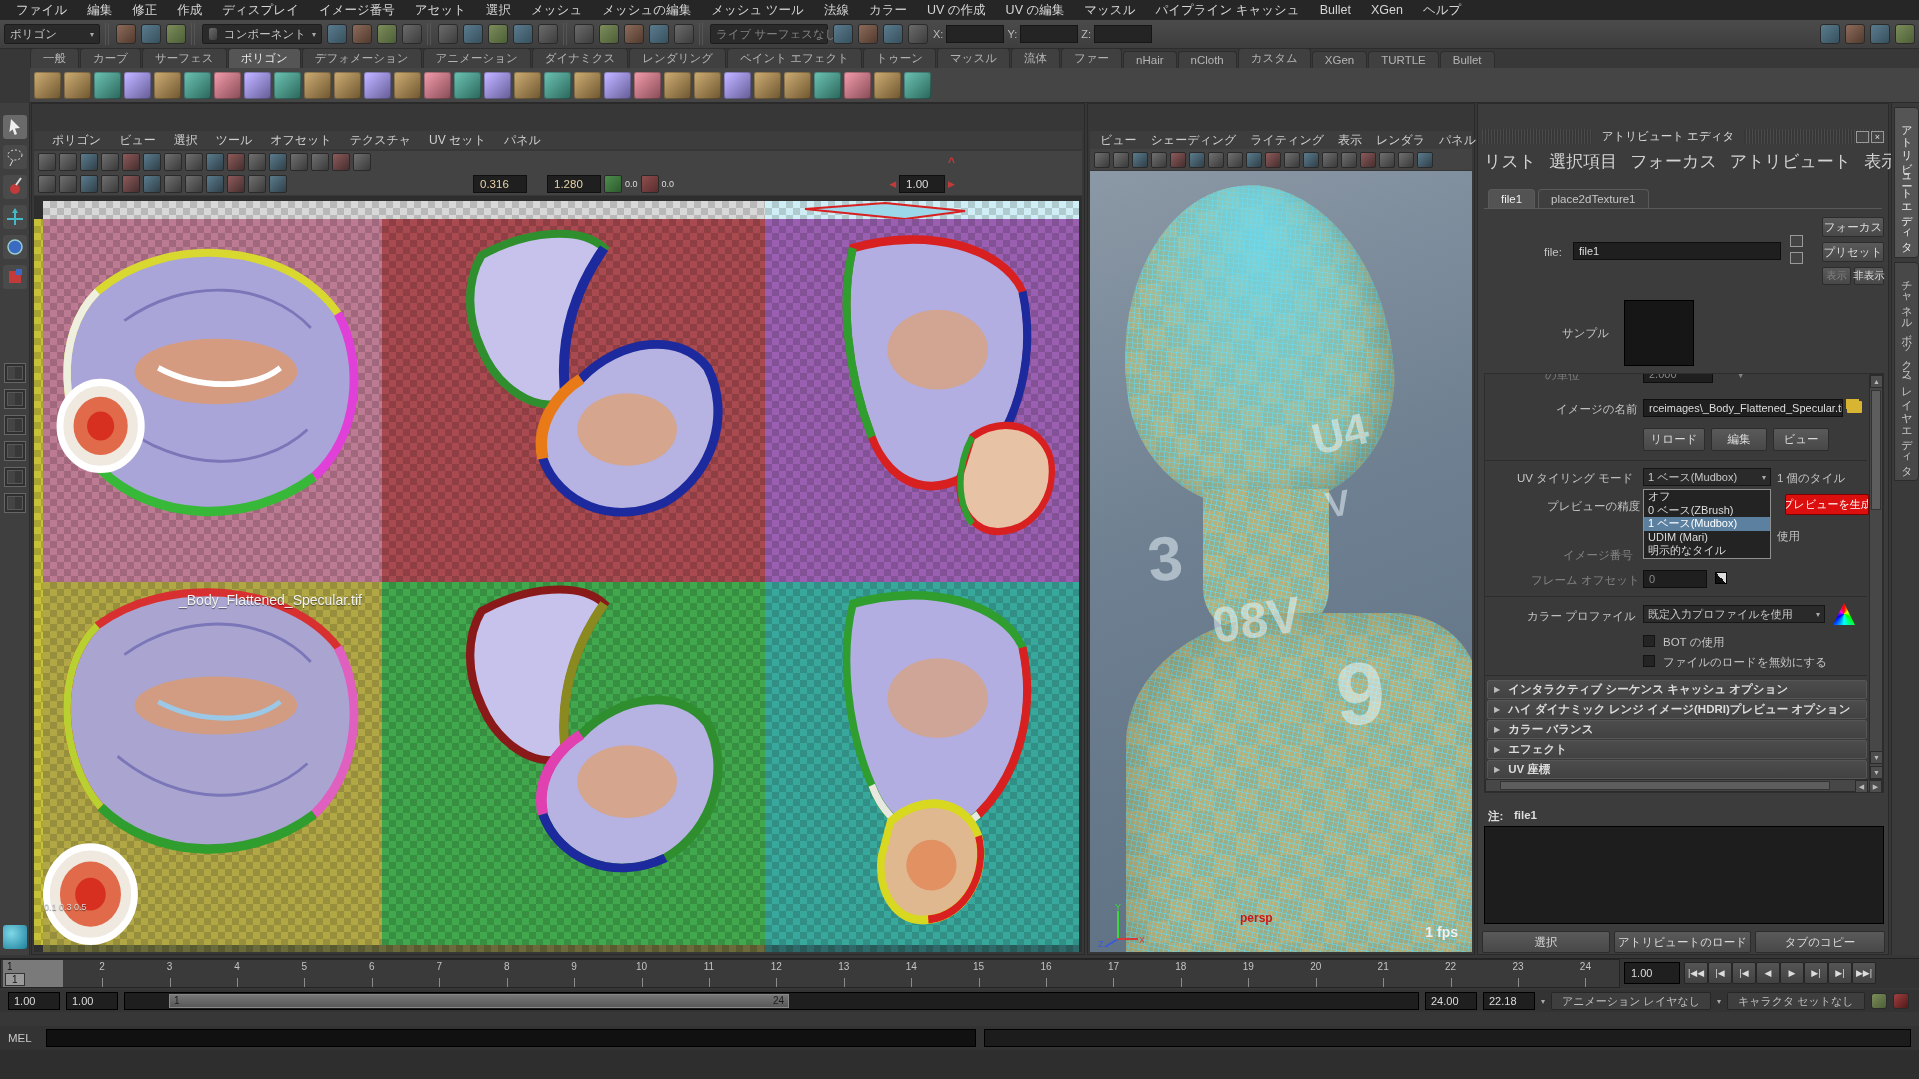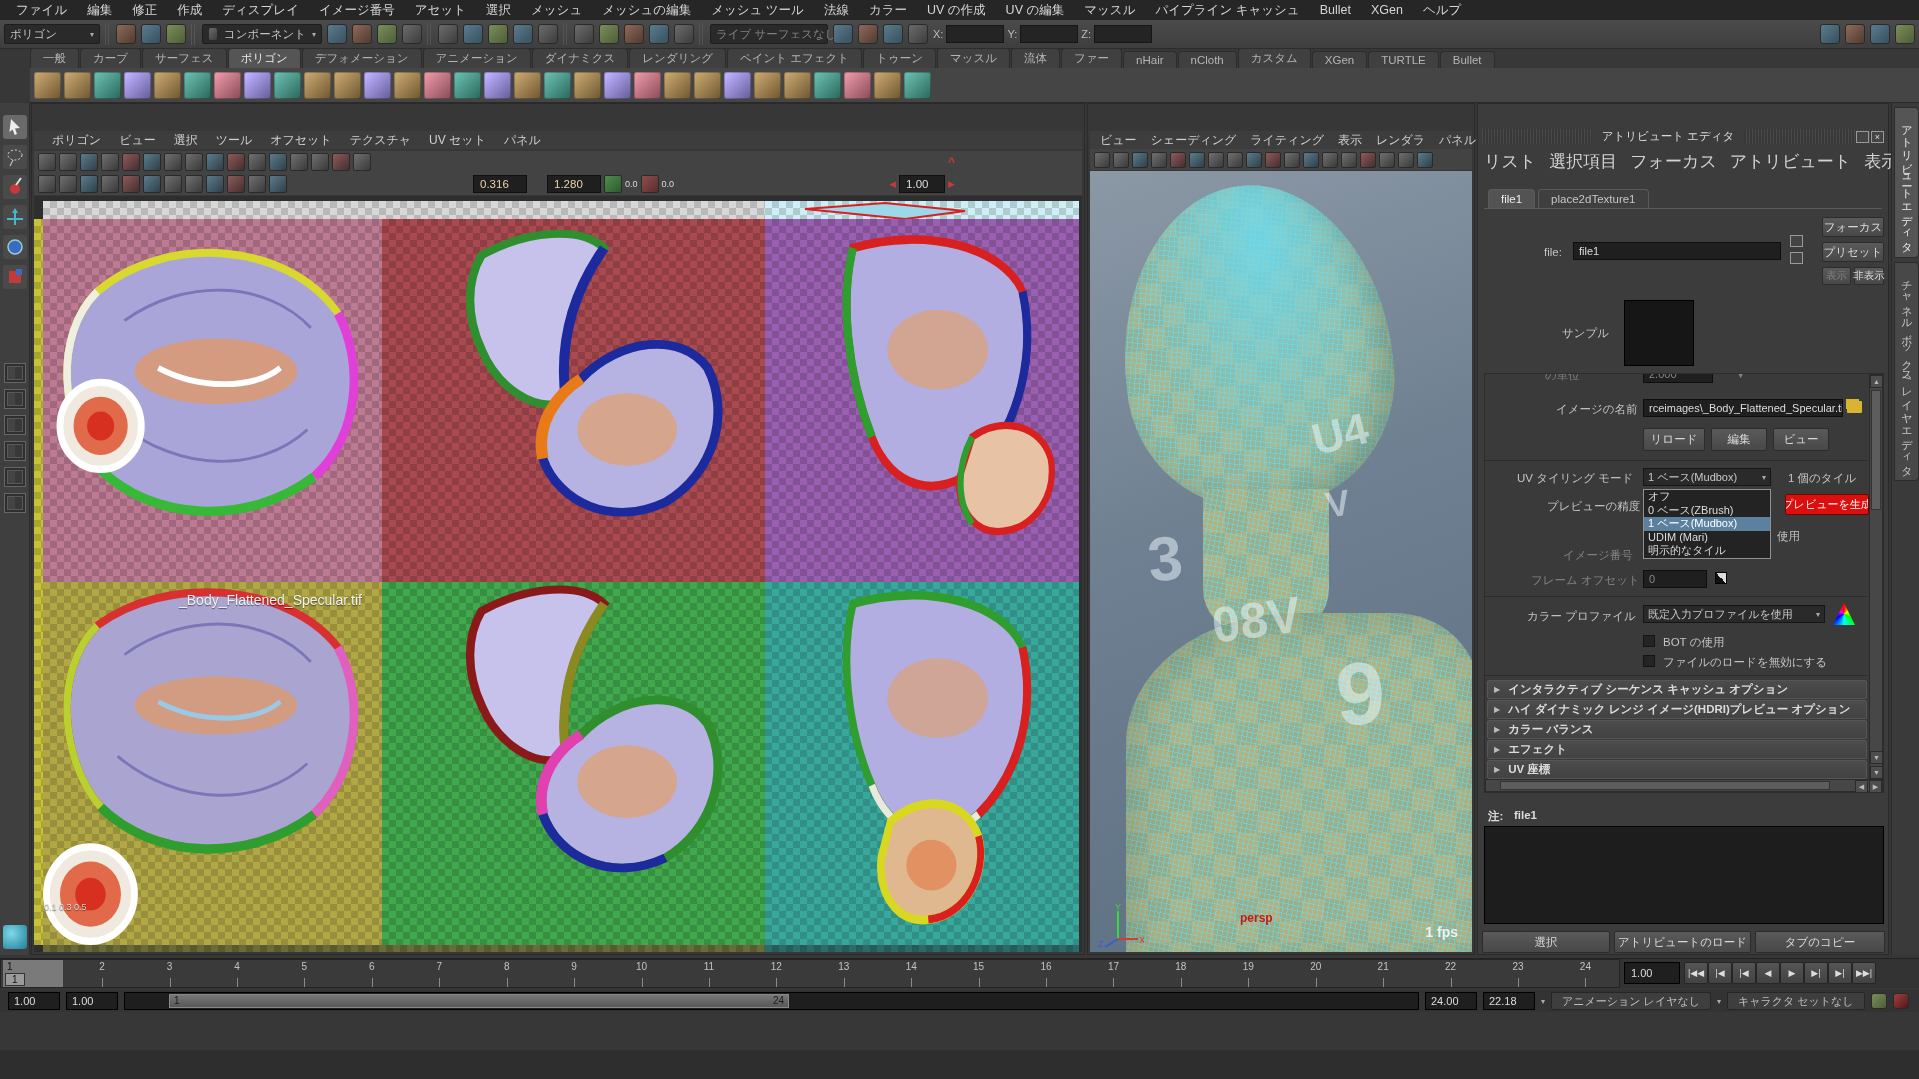--- a/index.html
+++ b/index.html
@@ -539,21 +539,21 @@
       <div class="btn" style="position:absolute;left:158px;top:54px;width:62px;height:23px;">リロード</div>
       <div class="btn" style="position:absolute;left:226px;top:54px;width:56px;height:23px;">編集</div>
       <div class="btn" style="position:absolute;left:288px;top:54px;width:56px;height:23px;">ビュー</div>
       <div style="position:absolute;left:0;top:86px;width:382px;border-top:1px solid #2d2d2d;"></div>
 
       <span class="lbl" style="left:32px;top:97px;">UV タイリング モード</span>
       <div class="acombo" style="left:158px;top:94px;width:128px;">
         <span>1 ベース(Mudbox)</span>
         <span class="caret">▾</span>
       </div>
-      <span class="lbl" style="left:303px;top:97px;">1 個のタイル</span>
+      <span class="lbl" style="left:292px;top:97px;">1 個のタイル</span>
 
       <span class="lbl" style="left:62px;top:125px;">プレビューの精度</span>
       <div class="btn" style="position:absolute;left:300px;top:120px;width:84px;height:21px;background:#dc0f0f;border-color:#7a0000;color:#fff;font-size:11px;overflow:hidden;">プレビューを生成</div>
 
       <div class="ddlist" style="left:158px;top:115px;width:128px;">
           <div class="ddrow">オフ</div>
           <div class="ddrow">0 ベース(ZBrush)</div>
           <div class="ddrow selected">1 ベース(Mudbox)</div>
           <div class="ddrow">UDIM (Mari)</div>
           <div class="ddrow">明示的なタイル</div>
@@ -690,15 +690,20 @@
     <div class="rfld">24.00</div>
     <div class="rfld">22.18</div>
     <span class="caret">▾</span>
     <div class="rbtn">アニメーション レイヤなし</div>
     <span class="caret">▾</span>
     <div class="rbtn">キャラクタ セットなし</div>
     <span class="sli" style="width:16px;height:16px;"></span>
     <span class="sli" style="width:16px;height:16px;background:linear-gradient(135deg,#a04040,#501818);"></span>
   </div>
 
+  <div class="melbar">
+    <span class="mel-label">MEL</span>
+    <div class="mel-input"></div>
+    <div class="mel-result"></div>
+  </div>
   <div class="bottfill"></div>
 
 </div>
 
 </body></html>

